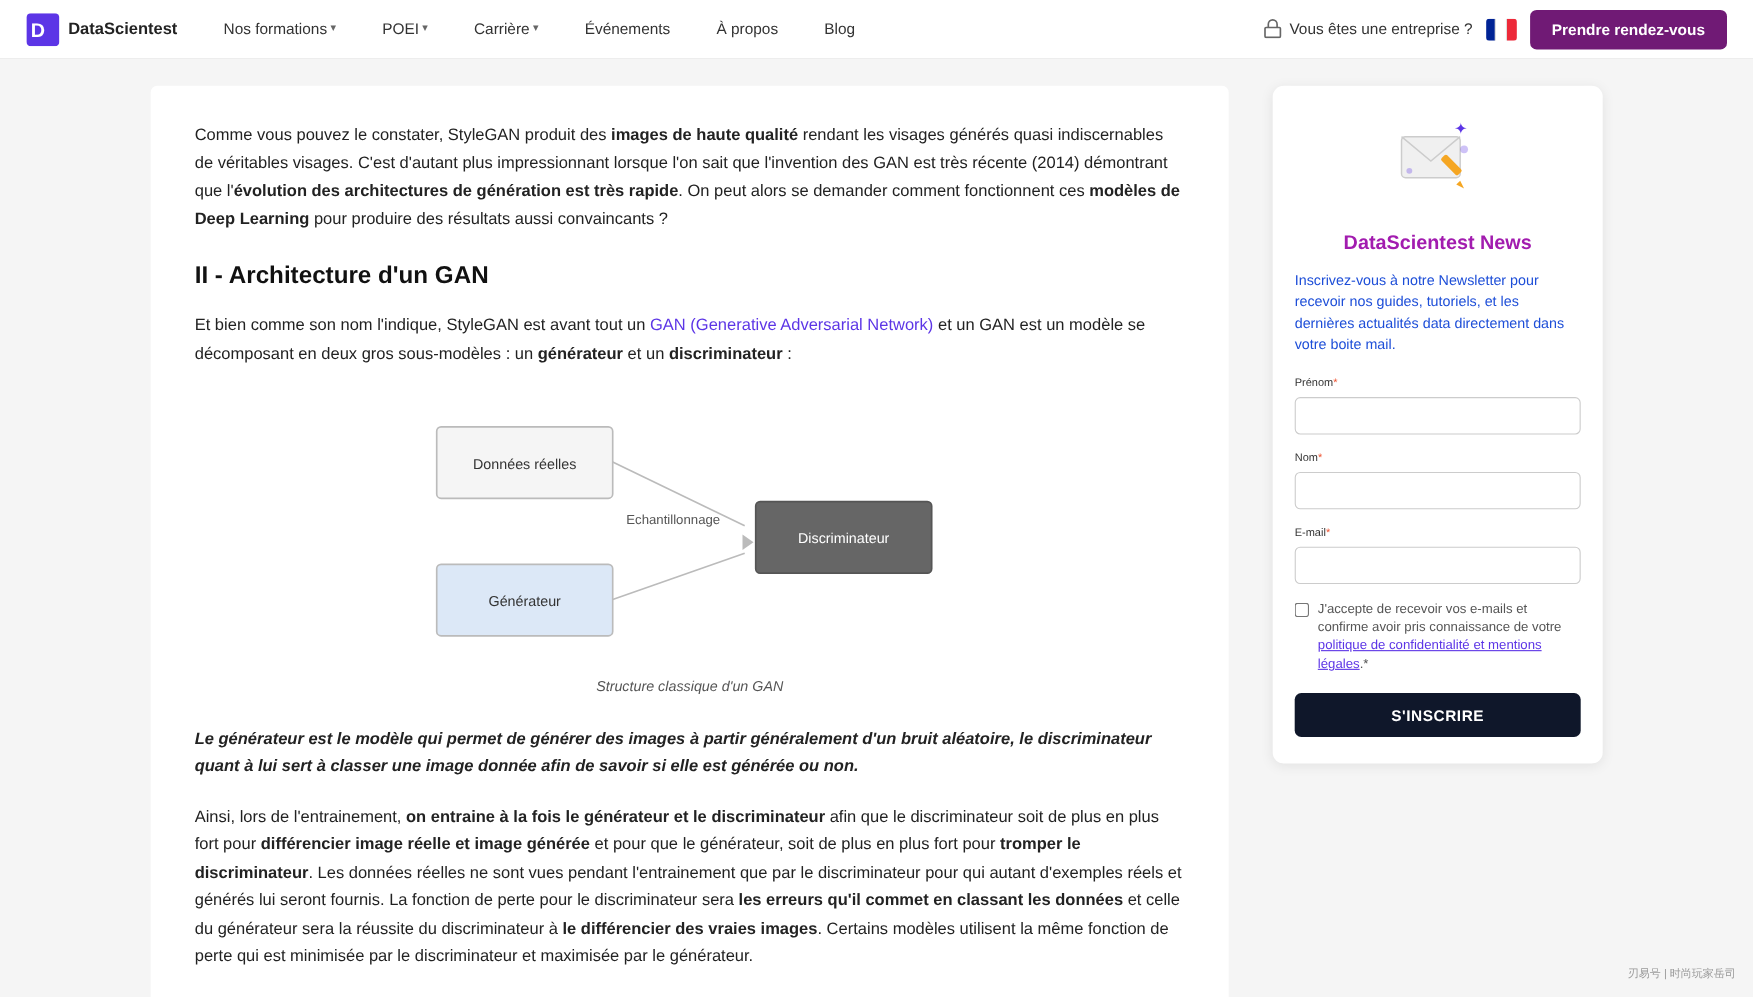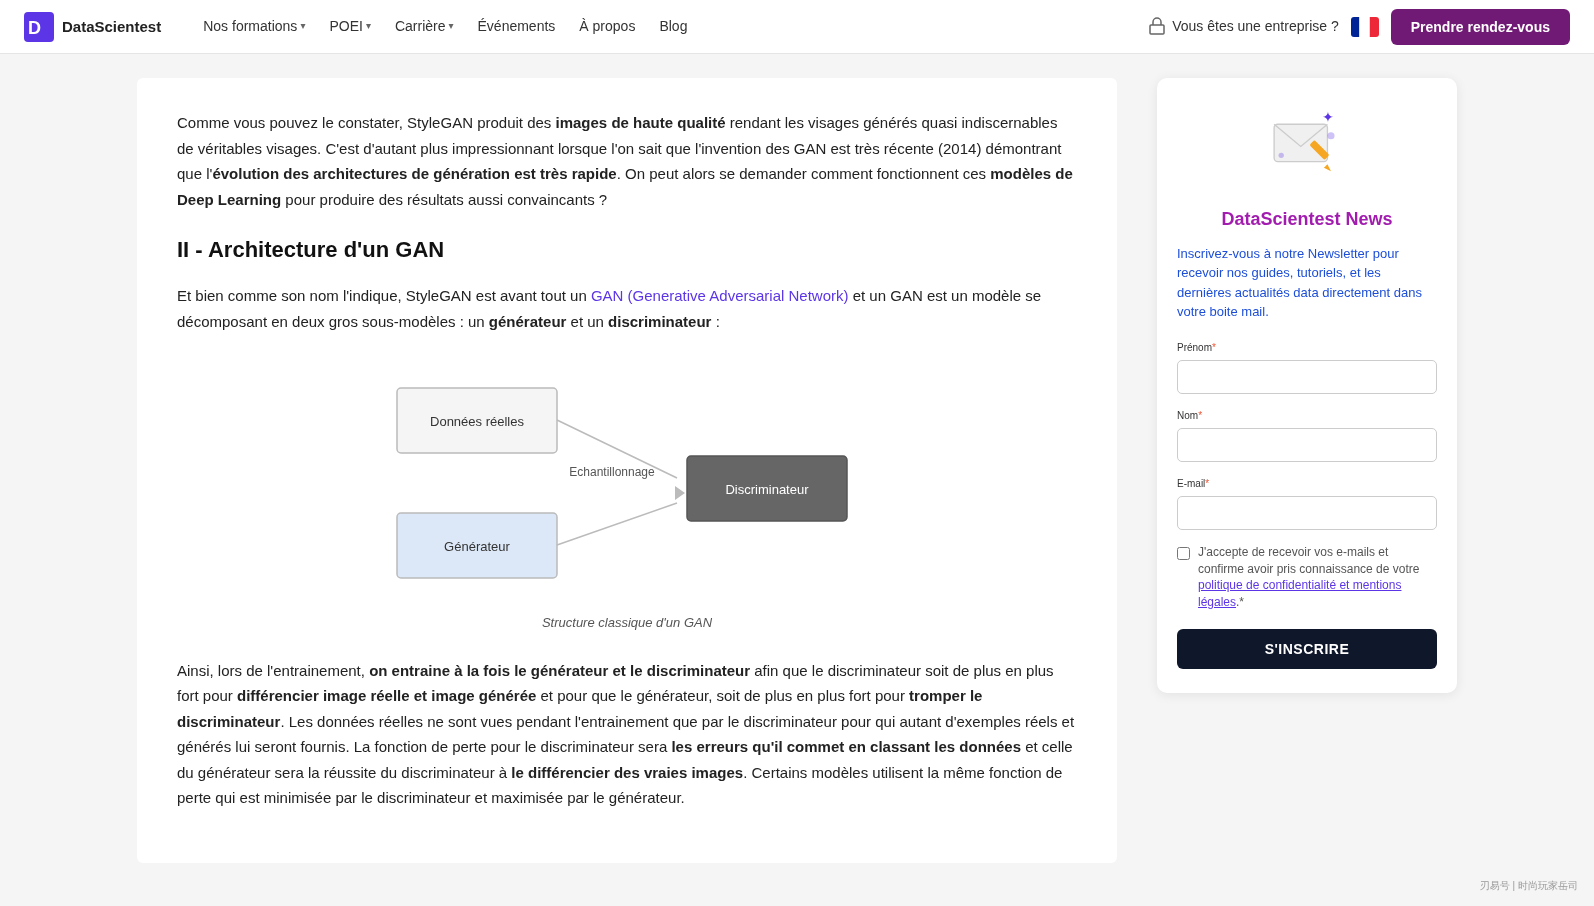--- a/index.html
+++ b/index.html
@@ -7,21 +7,21 @@
 
     
     nav {
       position: fixed; top: 0; left: 0; right: 0; height: 54px;
       background: #fff; border-bottom: 1px solid #e5e5e5;
       display: flex; align-items: center; padding: 0 24px; gap: 0; z-index: 100;
     }
     .nav-logo { display: flex; align-items: center; gap: 8px; margin-right: 32px; text-decoration: none; }
     .nav-logo-icon { width: 30px; height: 30px; }
     .nav-logo-text { font-weight: 700; font-size: 15px; color: #222; }
-    .nav-links { display: flex; align-items: flex-end; gap: 4px; flex: 1; }
+    .nav-links { display: flex; align-items: flex-end; gap: 22px; flex: 1; }
     .nav-link { display: flex; align-items: center; gap: 3px; padding: 6px 10px; font-size: 14px; color: #333; cursor: pointer; text-decoration: none; border-radius: 4px; white-space: nowrap; }
     .nav-link .chevron { font-size: 10px; color: #666; }
     .nav-right { display: flex; align-items: center; gap: 12px; margin-left: auto; }
     .nav-enterprise { display: flex; align-items: center; gap: 6px; font-size: 14px; color: #333; cursor: pointer; }
     .nav-flag { width: 28px; height: 20px; border-radius: 3px; overflow: hidden; display: flex; }
     .flag-blue { flex: 1; background: #002395; }
     .flag-white { flex: 1; background: #fff; border-left: 1px solid #ddd; border-right: 1px solid #ddd; }
     .flag-red { flex: 1; background: #ED2939; }
     .nav-cta { background: #701a75; color: #fff; border: none; border-radius: 6px; padding: 10px 20px; font-size: 14px; font-weight: 600; cursor: pointer; white-space: nowrap; }
 
@@ -145,20 +145,23 @@
 
           <polygon points="318,135 308,128 308,142" fill="#bbb"></polygon>
 
           <rect x="320" y="98" width="160" height="65" rx="4" fill="#666" stroke="#555" stroke-width="1.5"></rect>
           <text x="400" y="136" text-anchor="middle" font-size="13" fill="#fff">Discriminateur</text>
         </svg>
       </div>
       <div class="diagram-caption">Structure classique d'un GAN</div>
     </div>
 
+    <p class="highlight-para">
+      <span>Le générateur est le modèle qui permet de générer des images à partir généralement d'un bruit aléatoire, le discriminateur quant à lui sert à classer une image donnée afin de savoir si elle est générée ou non.</span>
+    </p>
 
     <p class="article-text">
       <span>Ainsi, lors de l'entrainement, </span><strong>on entraine à la fois le générateur et le discriminateur</strong><span> afin que le discriminateur soit de plus en plus fort pour </span><strong>différencier image réelle et image générée</strong><span> et pour que le générateur, soit de plus en plus fort pour </span><strong>tromper le discriminateur</strong><span>. Les données réelles ne sont vues pendant l'entrainement que par le discriminateur pour qui autant d'exemples réels et générés lui seront fournis. La fonction de perte pour le discriminateur sera </span><strong>les erreurs qu'il commet en classant les données</strong><span> et celle du générateur sera la réussite du discriminateur à </span><strong>le différencier des vraies images</strong><span>. Certains modèles utilisent la même fonction de perte qui est minimisée par le discriminateur et maximisée par le générateur.</span>
     </p>
 
   </div>
 
   <aside class="sidebar">
     <div class="newsletter-card">
       

